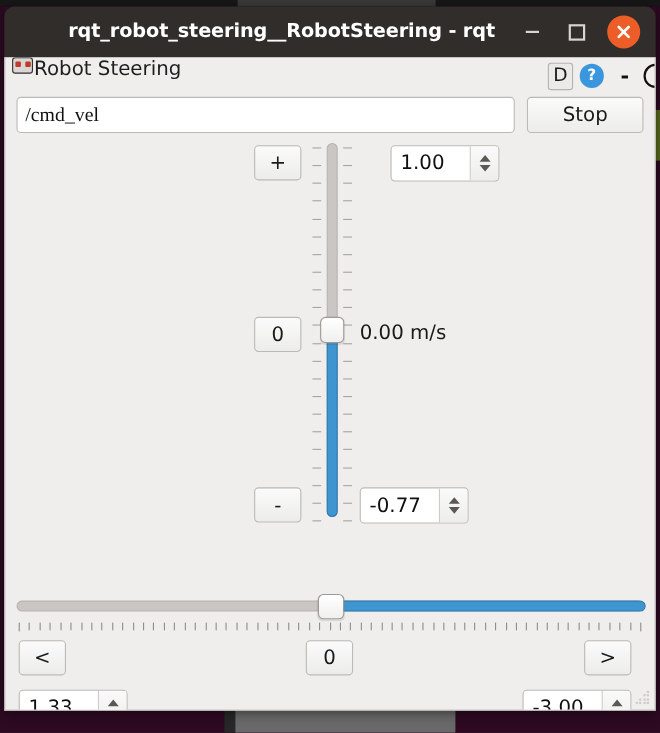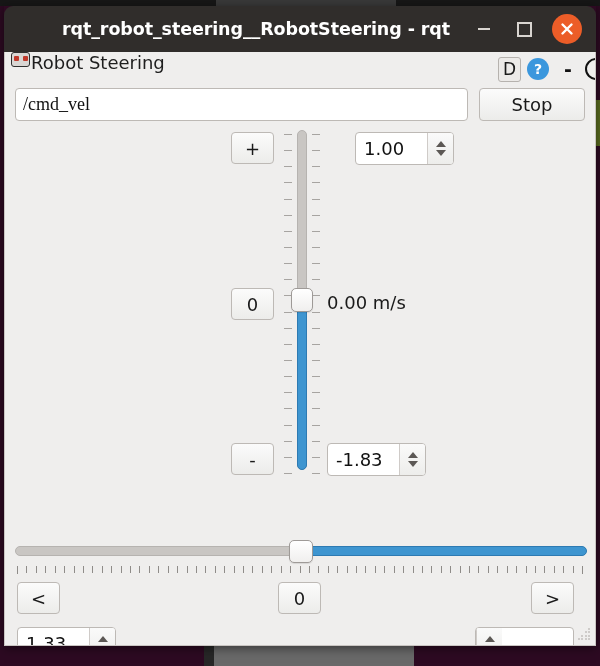--- a/index.html
+++ b/index.html
@@ -593,21 +593,21 @@
         </div>
       </div>
 
       <button class="sq-button" style="left:226px; top:167px;">0</button>
 
       <div class="unit-label" style="left:322px; top:171px;text-align:center;">0.00 m/s</div>
 
       <button class="sq-button" style="left:226px; top:322px;">-</button>
 
       <div class="spin" style="left:322px; top:322px;">
-        <div class="val">-1.83</div>
+        <div class="val">-0.77</div>
         <div class="arrows">
           <div class="up"></div>
           <div class="dn"></div>
         </div>
       </div>
     </div>
 
     <div class="hslider-wrap">
       <div class="hgroove"></div>
       <div class="hfill" style="left: 286px; width: 286px;"></div>
@@ -687,20 +687,21 @@
       <div class="spin" style="left:12px;">
         <div class="val">1.33</div>
         <div class="arrows">
           <div class="up"></div>
           <div class="dn"></div>
         </div>
       </div>
 
 
       <div class="spin" style="right:21px;">
+        <div class="val">-3.00</div>
         <div class="arrows">
           <div class="up"></div>
           <div class="dn"></div>
         </div>
       </div>
     </div>
 
     <div class="resize-grip">
         <i style="left: 10.2px; top: 0px;"></i>
         <i style="left: 6.8px; top: 3.4px;"></i>

